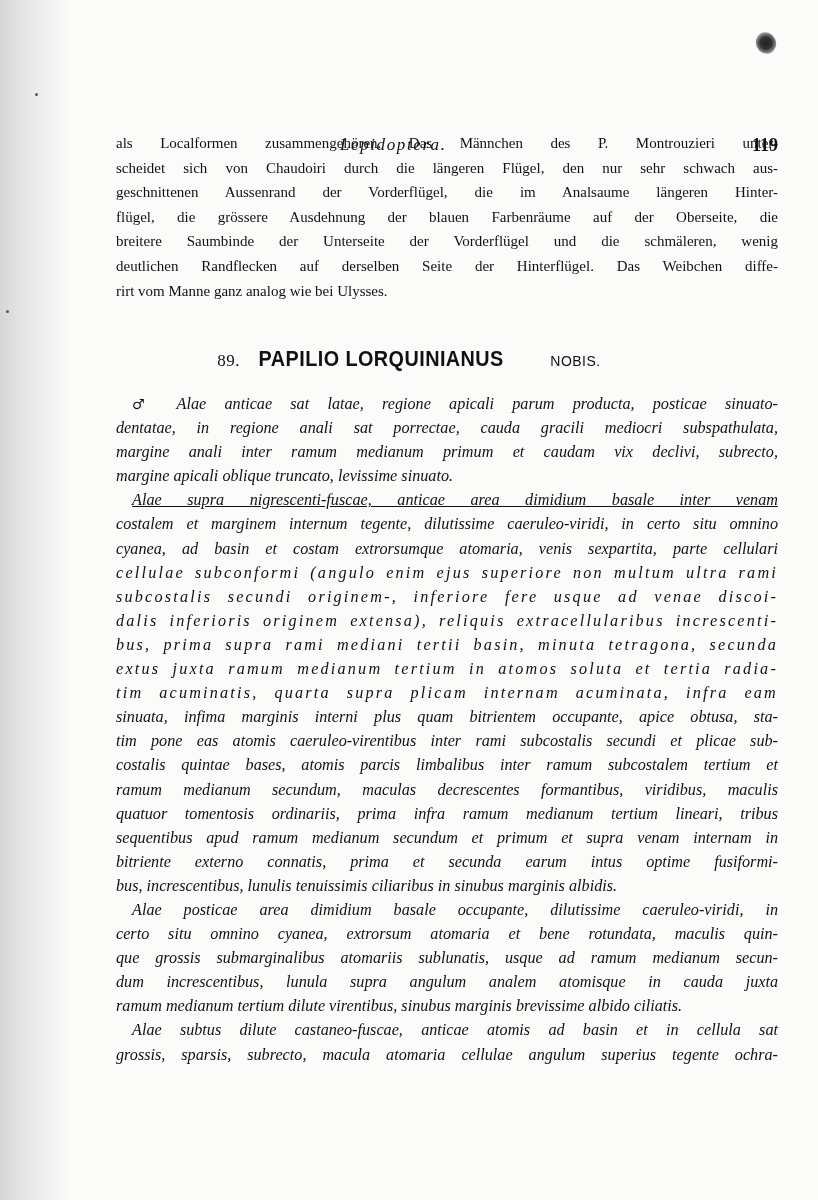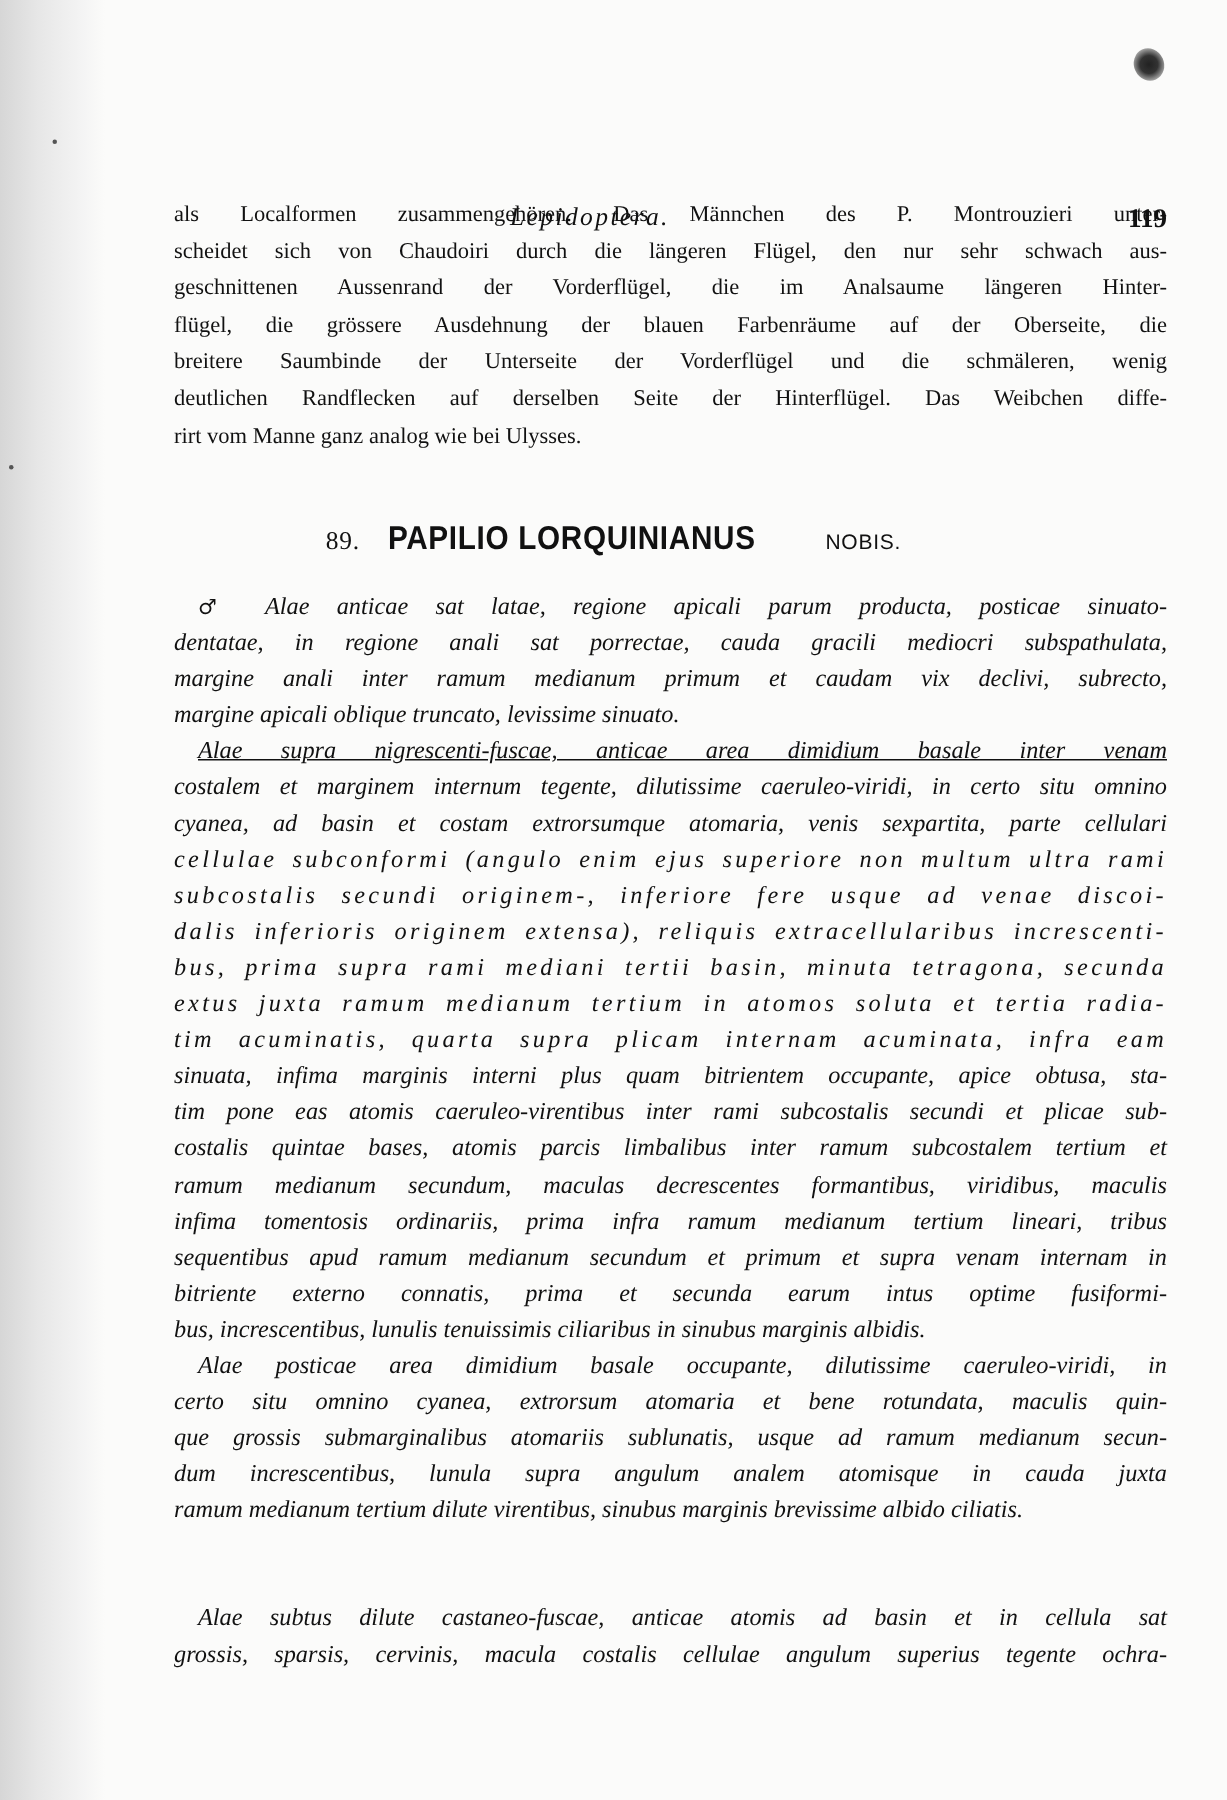--- a/index.html
+++ b/index.html
@@ -157,29 +157,29 @@
     <span class="line spaced">cellulae subconformi (angulo enim ejus superiore non multum ultra rami</span>
     <span class="line spaced">subcostalis secundi originem-, inferiore fere usque ad venae discoi-</span>
     <span class="line spaced">dalis inferioris originem extensa), reliquis extracellularibus increscenti-</span>
     <span class="line spaced">bus, prima supra rami mediani tertii basin, minuta tetragona, secunda</span>
     <span class="line spaced">extus juxta ramum medianum tertium in atomos soluta et tertia radia-</span>
     <span class="line spaced">tim acuminatis, quarta supra plicam internam acuminata, infra eam</span>
     <span class="line">sinuata, infima marginis interni plus quam bitrientem occupante, apice obtusa, sta-</span>
     <span class="line">tim pone eas atomis caeruleo-virentibus inter rami subcostalis secundi et plicae sub-</span>
     <span class="line">costalis quintae bases, atomis parcis limbalibus inter ramum subcostalem tertium et</span>
     <span class="line">ramum medianum secundum, maculas decrescentes formantibus, viridibus, maculis</span>
-    <span class="line">infima tomentosis ordinariis, prima infra ramum medianum tertium lineari, tribus</span>
+    <span class="line">quatuor tomentosis ordinariis, prima infra ramum medianum tertium lineari, tribus</span>
     <span class="line">sequentibus apud ramum medianum secundum et primum et supra venam internam in</span>
     <span class="line">bitriente externo connatis, prima et secunda earum intus optime fusiformi-</span>
     <span class="line last">bus, increscentibus, lunulis tenuissimis ciliaribus in sinubus marginis albidis.</span>
   </div>
   <div>
     <span class="line" style="padding-left:16px;">Alae posticae area dimidium basale occupante, dilutissime caeruleo-viridi, in</span>
     <span class="line">certo situ omnino cyanea, extrorsum atomaria et bene rotundata, maculis quin-</span>
     <span class="line">que grossis submarginalibus atomariis sublunatis, usque ad ramum medianum secun-</span>
     <span class="line">dum increscentibus, lunula supra angulum analem atomisque in cauda juxta</span>
     <span class="line last">ramum medianum tertium dilute virentibus, sinubus marginis brevissime albido ciliatis.</span>
   </div>
   <div>
-    <span class="line" style="padding-left:16px;margin-top:48px;">Alae subtus dilute castaneo-fuscae, anticae atomis ad basin et in cellula sat</span>
-    <span class="line">grossis, sparsis, cervinis, macula costalis cellulae angulum superius tegente ochra-</span>
+    <span class="line" style="padding-left:16px;">Alae subtus dilute castaneo-fuscae, anticae atomis ad basin et in cellula sat</span>
+    <span class="line">grossis, sparsis, subrecto, macula atomaria cellulae angulum superius tegente ochra-</span>
   </div>
 </div>
 
 </body></html>

